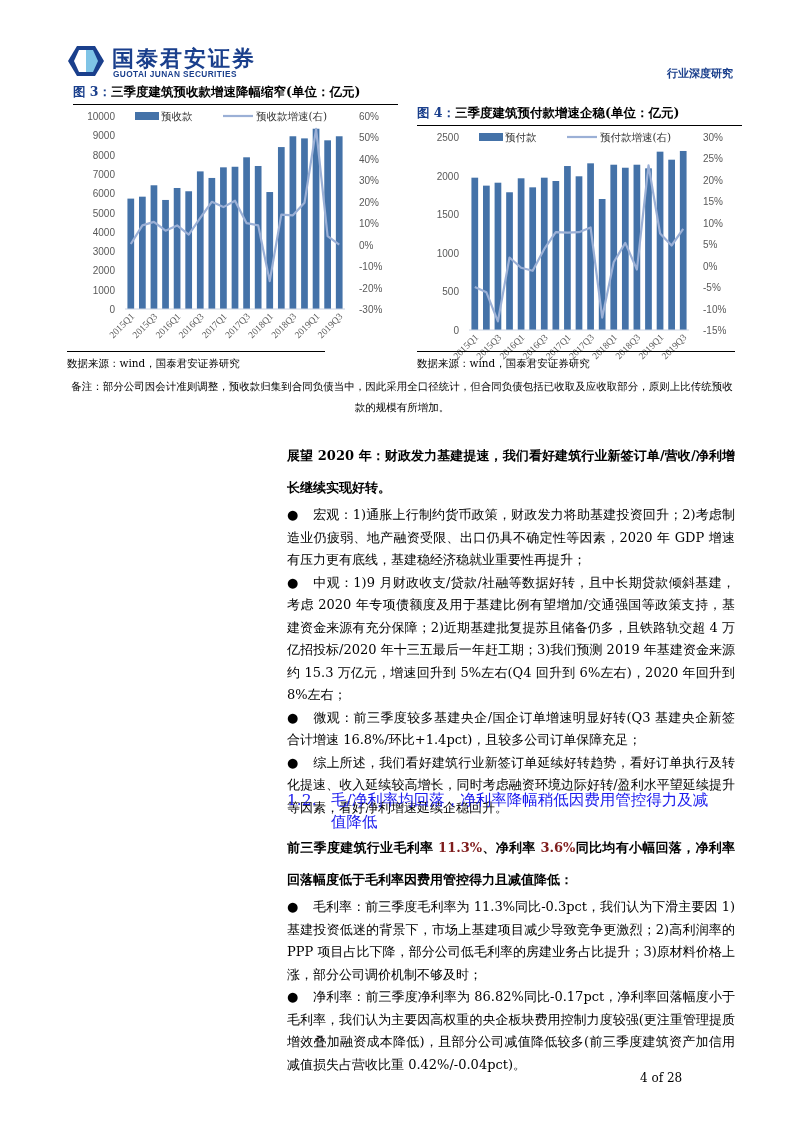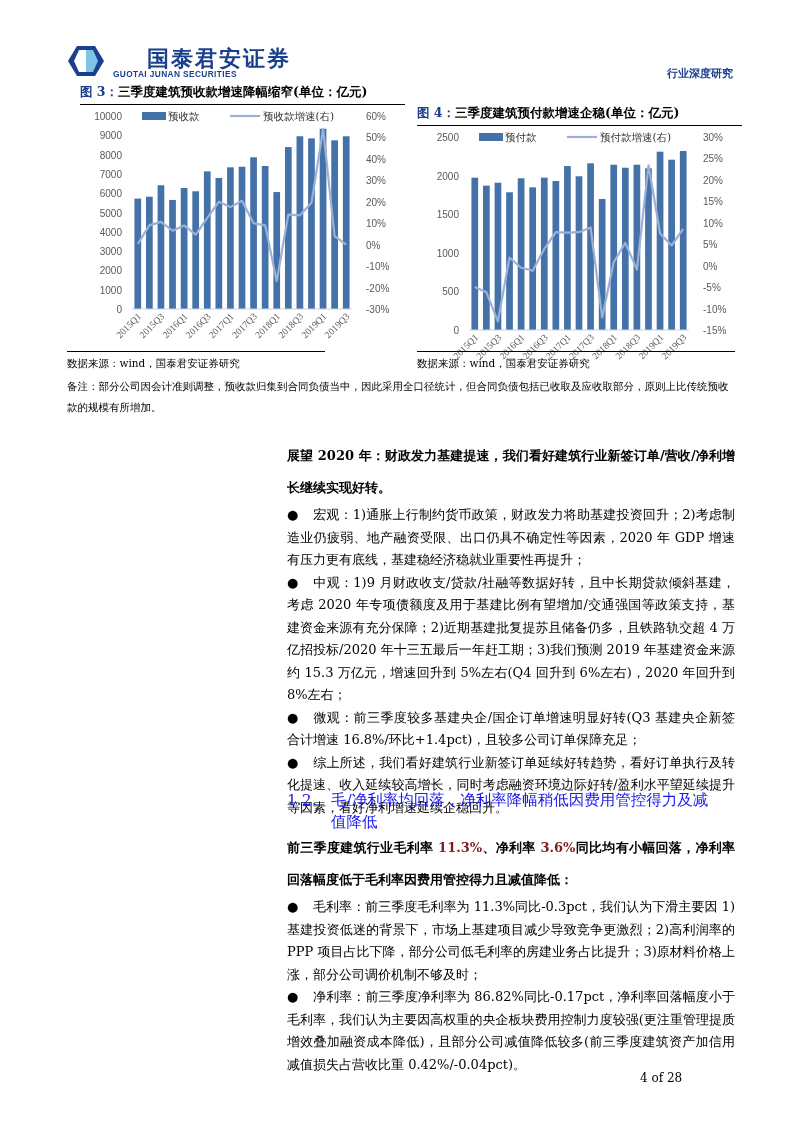--- a/index.html
+++ b/index.html
@@ -2,36 +2,36 @@
 <html><head>
 <meta charset="utf-8">
 <style>
   html, body { margin: 0; padding: 0; background: #ffffff; }
   body { width: 793px; height: 1122px; position: relative; overflow: hidden;
          font-family: "DejaVu Serif", "Liberation Serif", serif; color: #000; }
 
   .header { position: absolute; left: 67px; top: 44px; width: 666px; height: 40px; }
   .logo-mark { position: absolute; left: 0; top: 0; width: 38px; height: 34px; }
   .logo-cn { position: absolute; left: 45px; top: 0px; font-family: "DejaVu Sans", "Liberation Sans", sans-serif;
-             font-weight: bold; font-size: 22px; color: #1a3f8c; letter-spacing: 2px; margin-left: 35px; }
+             font-weight: bold; font-size: 22px; color: #1a3f8c; letter-spacing: 2px; }
   .logo-en { position: absolute; left: 46px; top: 25px; font-family: "Liberation Sans", "DejaVu Sans", sans-serif;
              font-weight: bold; font-size: 8.3px; color: #1a3f8c; letter-spacing: 0.4px; }
   .header-right { position: absolute; right: 0; top: 22px; font-size: 11px; font-weight: bold; color: #1a3f8c; }
 
   .fig { position: absolute; top: 84px; width: 325px; }
-  .fig-left { left: 80px; }
+  .fig-left { left: 73px; }
   .fig-right { left: 417px; margin-top: 21px; }
   .fig-title { font-size: 12.5px; font-weight: bold; border-bottom: 1.3px solid #000; padding-bottom: 2px; height: 18px; white-space: nowrap; }
   .fig-title .num { color: #1a3f8c; }
   .chart { position: relative; width: 325px; height: 252px; margin-top: 1px; }
   .chart svg { position: absolute; left: 0; top: 0; }
   .fig-rule { position: absolute; top: 351px; height: 1.2px; background: #000; }
   .fig-src { position: absolute; top: 357px; font-size: 10.5px; }
 
-  .note { position: absolute; left: 67px; top: 376px; width: 670px; font-size: 10.5px; line-height: 21px; }
+  .note { position: absolute; left: 67px; top: 376px; width: 670px; font-size: 10.5px; line-height: 21px; text-align: center; }
 
   .body { position: absolute; left: 287px; top: 440px; width: 448px; }
   .p-bold { font-weight: bold; font-size: 13px; line-height: 32px; text-align: justify; }
   .p { font-size: 13px; line-height: 22.5px; text-align: justify; }
   .bullet { display: inline-block; width: 26px; }
   .h2 { position: absolute; left: 287px; top: 789px; width: 448px; color: #1a1aee; font-weight: normal; font-size: 15.5px; line-height: 22px; }
   .h2 .num { display: inline-block; width: 44px; }
   .h2 .cont { padding-left: 44px; display: block; }
   .body2 { position: absolute; left: 287px; top: 832px; width: 448px; }
   .hl { color: #7f1d1d; }

